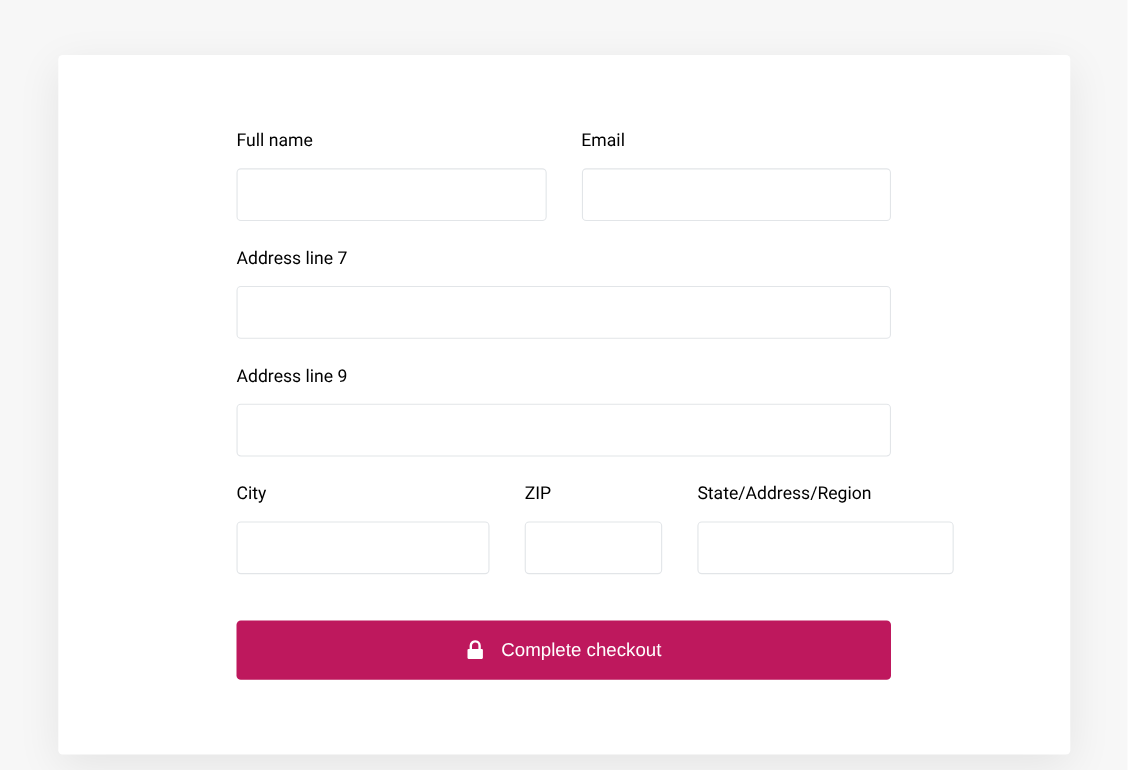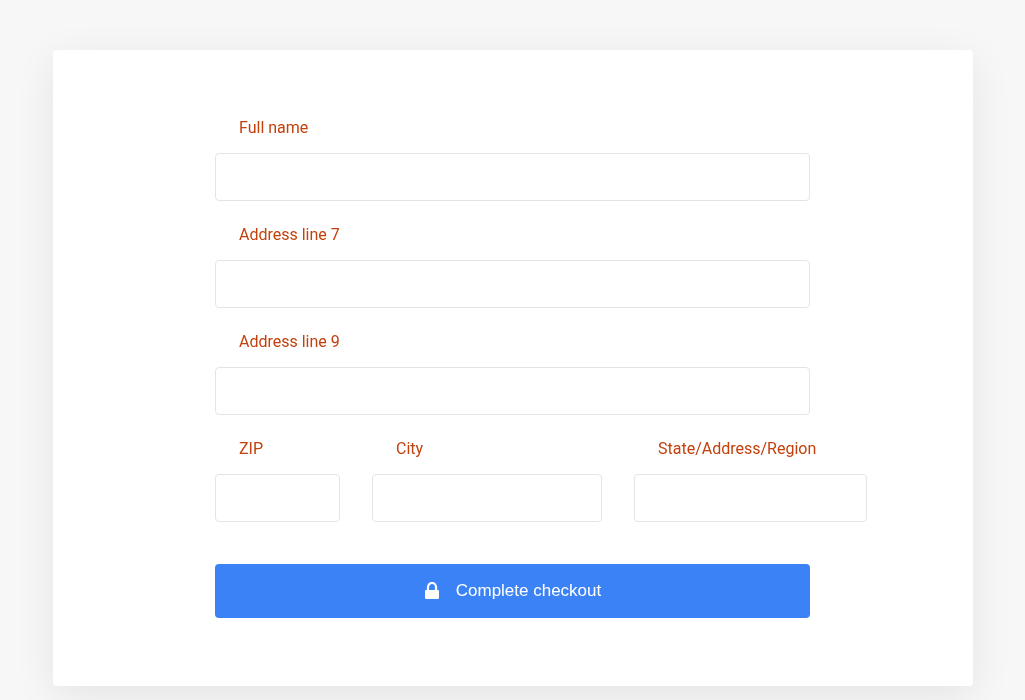--- a/index.html
+++ b/index.html
@@ -46,39 +46,38 @@
       width: 125px;
     }
     .field.city {
       width: 230px;
     }
     .field.region {
       flex: 1;
     }
     label {
       font-size: 16px;
-      color: #c2410c;
+      color: #000000;
       margin-bottom: 16px;
       font-weight: 400;
-      margin-left: 24px;
     }
     input {
       height: 48px;
       border: 1px solid #e2e5e8;
       border-radius: 4px;
       padding: 0 12px;
       font-size: 16px;
       background: #fff;
       color: #495057;
       outline: none;
     }
     .submit-btn {
       width: 100%;
       height: 54px;
-      background: #3b82f6;
+      background: #be185d;
       color: #ffffff;
       border: none;
       border-radius: 4px;
       font-size: 17px;
       font-weight: 500;
       cursor: pointer;
       display: flex;
       align-items: center;
       justify-content: center;
       gap: 16px;
@@ -92,43 +91,47 @@
 <body>
 
 <div class="card">
   <div class="form">
 
     <div class="row">
       <div class="field half">
         <label>Full name</label>
         <input type="text" value="" style="">
       </div>
+      <div class="field half">
+        <label>Email</label>
+        <input type="text" value="" style="">
+      </div>
     </div>
 
     <div class="row">
       <div class="field full">
         <label>Address line 7</label>
         <input type="text" value="" style="">
       </div>
     </div>
 
     <div class="row">
       <div class="field full">
         <label>Address line 9</label>
         <input type="text" value="" style="">
       </div>
     </div>
 
     <div class="row">
+      <div class="field city">
+        <label>City</label>
+        <input type="text" value="" style="">
+      </div>
       <div class="field zip">
         <label>ZIP</label>
-        <input type="text" value="" style="">
-      </div>
-      <div class="field city">
-        <label>City</label>
         <input type="text" value="" style="">
       </div>
       <div class="field region">
         <label>State/Address/Region</label>
         <input type="text" value="" style="">
       </div>
     </div>
 
     <button class="submit-btn">
       <span class="lock-icon">

